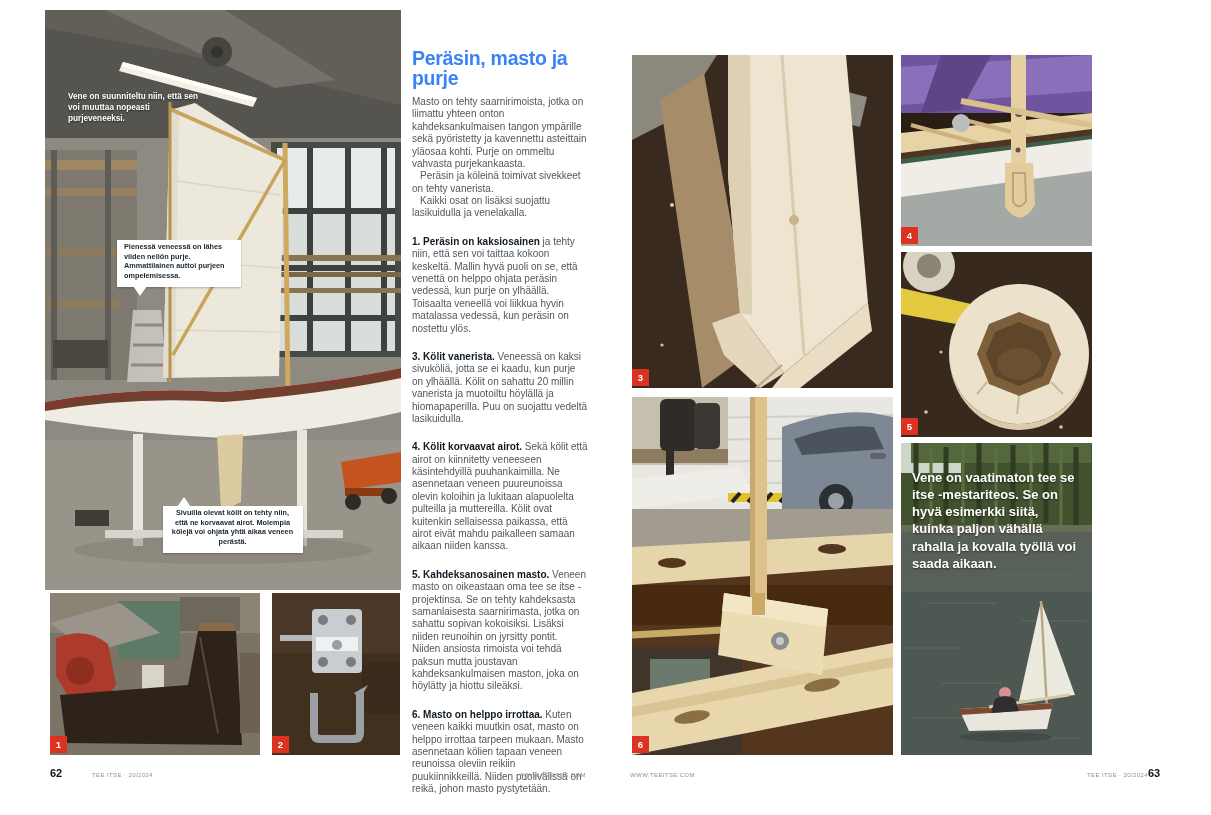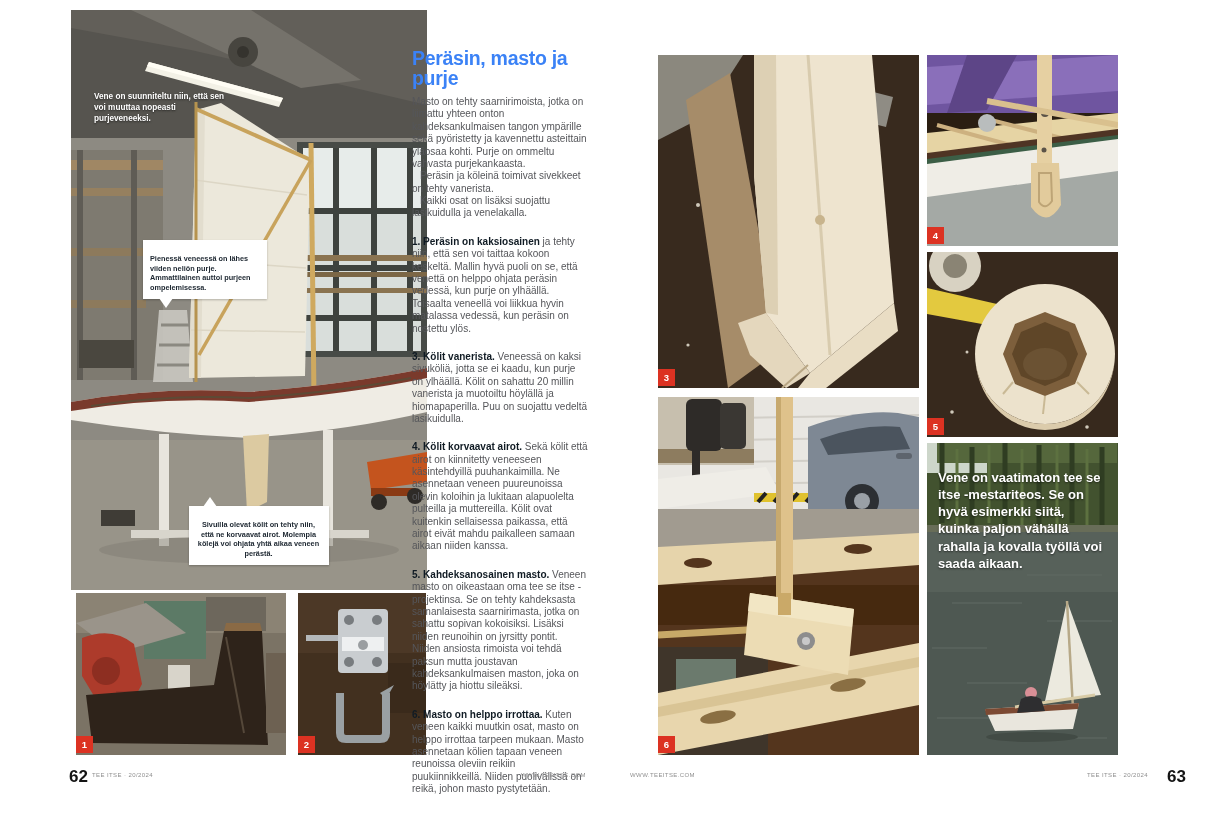--- a/index.html
+++ b/index.html
@@ -1,47 +1,47 @@
 <!DOCTYPE html>
 <html><head>
 <meta charset="utf-8">
 <style>
   * { margin:0; padding:0; box-sizing:border-box; }
   html,body { background:#ffffff; }
   body { font-family:"Liberation Sans", sans-serif; }
   .spread { position:relative; width:1211px; height:815px; background:#fff; overflow:hidden; }
 
-  .photo { position:absolute; overflow:hidden; background:#0f766e;margin-left:26px; }
+  .photo { position:absolute; overflow:hidden; background:#0f766e; }
   .photo svg { display:block; width:100%; height:100%; }
 
   
   .badge { position:absolute; left:0; bottom:2px; width:17px; height:17px;
            background:#dc3222; color:#fff; font-weight:bold; font-size:9.5px;
            display:flex; align-items:center; justify-content:center; }
 
   
   .cap-box { position:absolute; background:#fff; color:#1c2630; font-weight:bold;
-             font-size:7.3px; line-height:1.32; padding:14px 8px 6px 7px;
+             font-size:7.3px; line-height:1.32; padding:2px 8px 6px 7px;
              box-shadow:0 1px 2px rgba(0,0,0,.25); }
   .cap-box .tail { position:absolute; width:0; height:0; }
   .cap-white { position:absolute; color:#fff; font-weight:bold; font-size:8px;
                line-height:1.32; text-shadow:0 1px 2px rgba(0,0,0,.55); }
 
   
   .article { position:absolute; left:412px; top:48px; width:176px; }
   .article h1 { font-size:19.5px; line-height:1.05; letter-spacing:-0.3px;
                 color:#3b82f6; font-weight:800; margin-bottom:7px; }
   .article p { font-size:10px; line-height:1.24; color:#55565a; }
   .article p.indent { text-indent:8px; }
   .article .sec { margin-top:16px; }
   .article .lead { font-weight:bold; color:#101b24; }
 
   
   .footer-item { position:absolute; font-size:6px; letter-spacing:0.4px; color:#8f8f8f; }
-  .pagenum { position:absolute; font-size:17px; font-weight:800; color:#141414;margin-left:19px; }
+  .pagenum { position:absolute; font-size:11px; font-weight:800; color:#141414; }
 </style>
 </head>
 <body>
 
 <div class="spread">
 
   <div class="photo" style="left:45px; top:10px; width:356px; height:580px;">
     <svg viewBox="0 0 356 580">
 
       <rect x="0" y="0" width="356" height="430" fill="#8d8a82"></rect>

